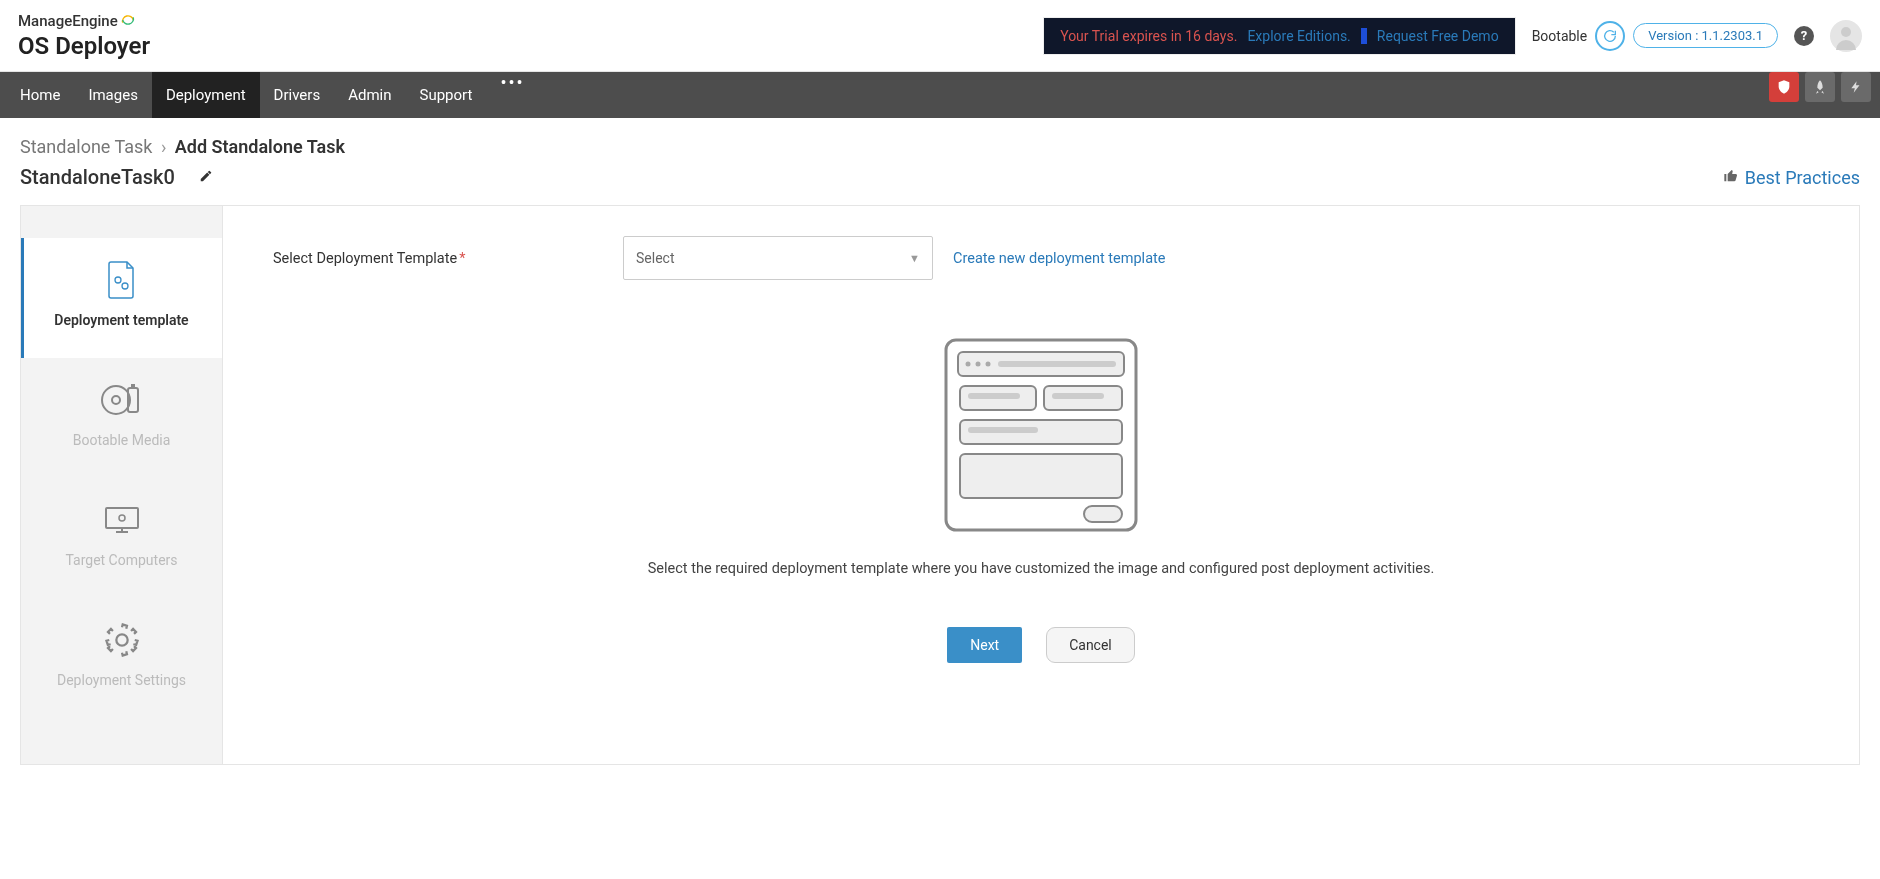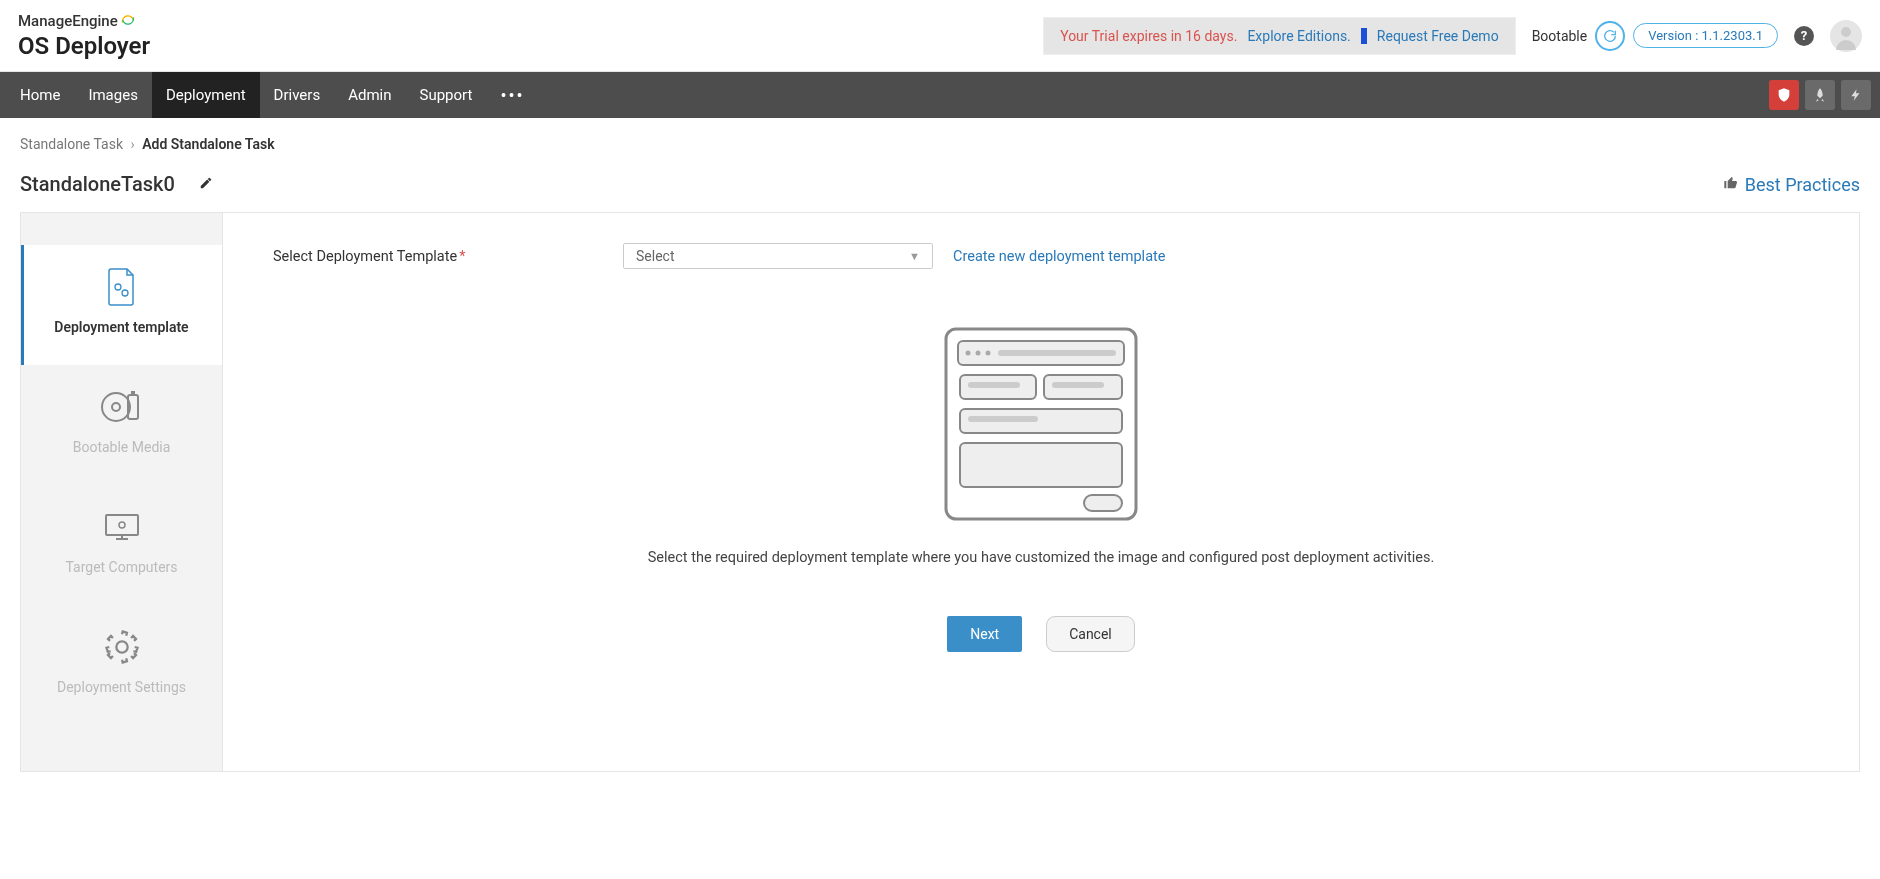--- a/index.html
+++ b/index.html
@@ -5,44 +5,44 @@
 * { box-sizing: border-box; margin: 0; padding: 0; }
 body { font-family: -apple-system, BlinkMacSystemFont, "Segoe UI", Roboto, "Helvetica Neue", Arial, sans-serif; font-size: 14px; color: #333; background: #fff; }
 
 
 .header { display: flex; align-items: center; justify-content: space-between; padding: 21px 18px; border-bottom: 1px solid #e5e5e5; height: 72px; }
 .logo-block { line-height: 1.1; }
 .logo-top { font-size: 15px; font-weight: 500; color: #333; display: flex; align-items: center; }
 .logo-top .swirl { margin-left: 2px; }
 .logo-bottom { font-size: 24px; font-weight: 600; color: #222; margin-top: 2px; }
 .header-right { display: flex; align-items: center; gap: 16px; }
-.trial-box { background: #e5e5e5; border: 1px solid #eee; padding: 10px 16px; display: flex; gap: 10px; align-items: center; font-size: 14px; }
+.trial-box { background: #0f172a; border: 1px solid #eee; padding: 10px 16px; display: flex; gap: 10px; align-items: center; font-size: 14px; }
 .trial-red { color: #d9534f; }
 .trial-link { color: #2a7ab9; cursor: pointer; }
 .trial-link.demo { padding-left: 10px; border-left: 6px solid #1d4ed8; }
 .license-block { display: flex; align-items: center; gap: 8px; }
 .license-text { color: #333; cursor: pointer; }
 .refresh-circle { width: 30px; height: 30px; border: 2px solid #4fb2e8; border-radius: 50%; display: flex; align-items: center; justify-content: center; color: #4fb2e8; cursor: pointer; font-size: 16px; }
 .version-badge { border: 1px solid #4fb2e8; border-radius: 14px; padding: 4px 14px; color: #2a7ab9; font-size: 13px; cursor: pointer; }
 .help-icon { width: 20px; height: 20px; border-radius: 50%; background: #555; color: #fff; display: flex; align-items: center; justify-content: center; font-weight: bold; font-size: 13px; cursor: pointer; }
 .avatar { width: 32px; height: 32px; border-radius: 50%; background: #e5e5e5; cursor: pointer; }
 
 
-.navbar { background: #4d4d4d; display: flex; align-items: center; height: 46px; padding: 0 6px; }
+.navbar { background: #4d4d4d; display: flex; align-items: flex-start; height: 46px; padding: 0 6px; }
 .nav-item { color: #fff; padding: 0 14px; height: 100%; display: flex; align-items: center; font-size: 15px; cursor: pointer; }
 .nav-item.active { background: #222; }
 .nav-more { color: #fff; padding: 0 14px; font-size: 18px; letter-spacing: 2px; cursor: pointer; }
 .nav-spacer { flex: 1; }
 .nav-icon { width: 30px; height: 30px; border-radius: 3px; display: flex; align-items: center; justify-content: center; margin: 0 3px; cursor: pointer; color: #fff; }
 .nav-icon.red { background: #d43f3a; }
 .nav-icon.grey { background: #6a6a6a; }
 
 
 .page { padding: 18px 20px; }
-.breadcrumb { font-size: 14px; color: #777; margin-bottom: 20px; }
+.breadcrumb { font-size: 18px; color: #777; margin-bottom: 8px; }
 .breadcrumb .crumb-link { color: #777; cursor: pointer; }
 .breadcrumb .sep { margin: 0 4px; color: #999; }
 .breadcrumb .crumb-current { font-weight: 600; color: #333; }
 .title-row { display: flex; align-items: center; justify-content: space-between; margin-bottom: 16px; }
 .title-left { display: flex; align-items: center; gap: 24px; }
 .page-title { font-size: 20px; font-weight: 500; color: #333; }
 .edit-icon { cursor: pointer; color: #333; font-size: 14px; }
 .best-practices { display: flex; align-items: center; gap: 6px; color: #2a7ab9; cursor: pointer; font-size: 18px; }
 .thumb-icon { color: #666; }
 
@@ -53,21 +53,21 @@
 .step.active { background: #fff; color: #333; font-weight: 600; }
 .step.active::before { content: ""; position: absolute; left: 0; top: 0; bottom: 0; width: 3px; background: #2a7ab9; }
 .step-icon { height: 36px; display: flex; align-items: center; justify-content: center; }
 .step-label { font-size: 14px; text-align: center; }
 
 
 .wizard-body { flex: 1; padding: 30px 50px; display: flex; flex-direction: column; }
 .form-row { display: flex; align-items: center; gap: 20px; margin-bottom: 40px; }
 .form-label { width: 330px; font-size: 14.5px; color: #333; }
 .req-star { color: #d9534f; margin-left: 2px; }
-.select-box { width: 310px; height: 26px; border: 1px solid #ccc; border-radius: 2px; display: flex; align-items: center; justify-content: space-between; padding: 0 12px; color: #666; cursor: pointer; background: #fff; }
+.select-box { width: 310px; height: 44px; border: 1px solid #ccc; border-radius: 2px; display: flex; align-items: center; justify-content: space-between; padding: 0 12px; color: #666; cursor: pointer; background: #fff; }
 .select-caret { color: #999; font-size: 11px; }
 .create-link { color: #2a7ab9; cursor: pointer; font-size: 14.5px; }
 
 .illustration { display: flex; justify-content: center; margin: 10px 0 20px; }
 .desc-text { text-align: center; color: #444; font-size: 14.5px; margin-bottom: 50px; }
 
 .action-row { display: flex; justify-content: center; gap: 24px; }
 .btn { padding: 9px 22px; border-radius: 2px; font-size: 14px; cursor: pointer; border: 1px solid transparent; }
 .btn-primary { background: #3a8fc8; color: #fff; }
 .btn-secondary { background: #f5f5f5; border-color: #ccc; color: #333; border-radius: 9px; }

